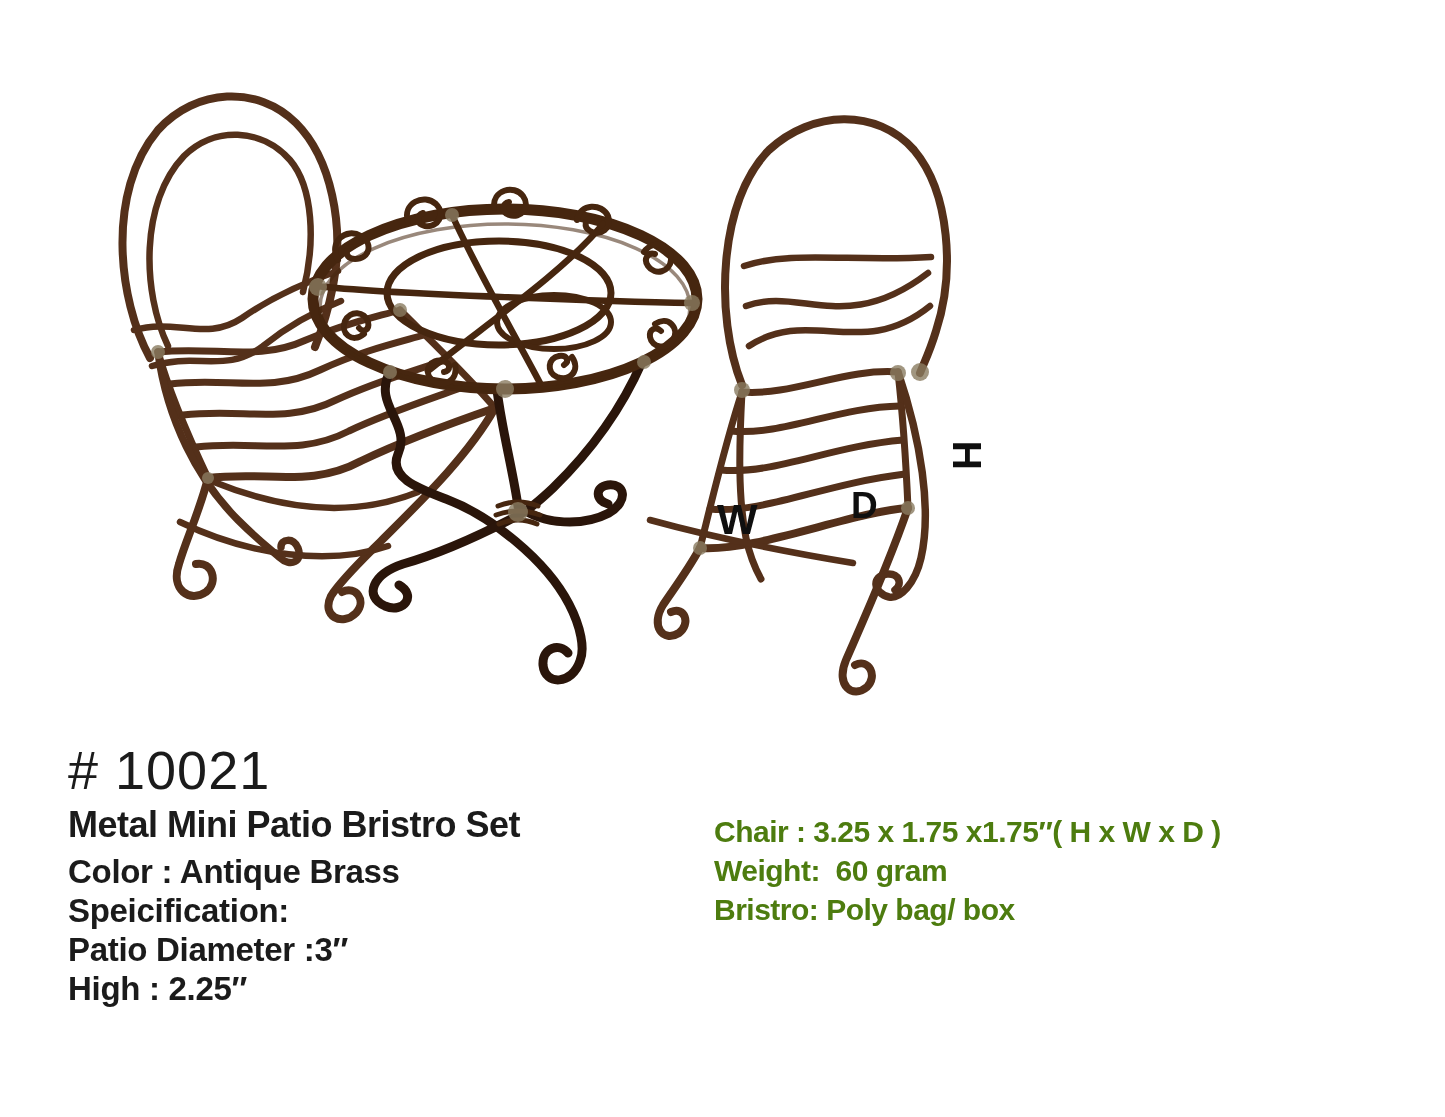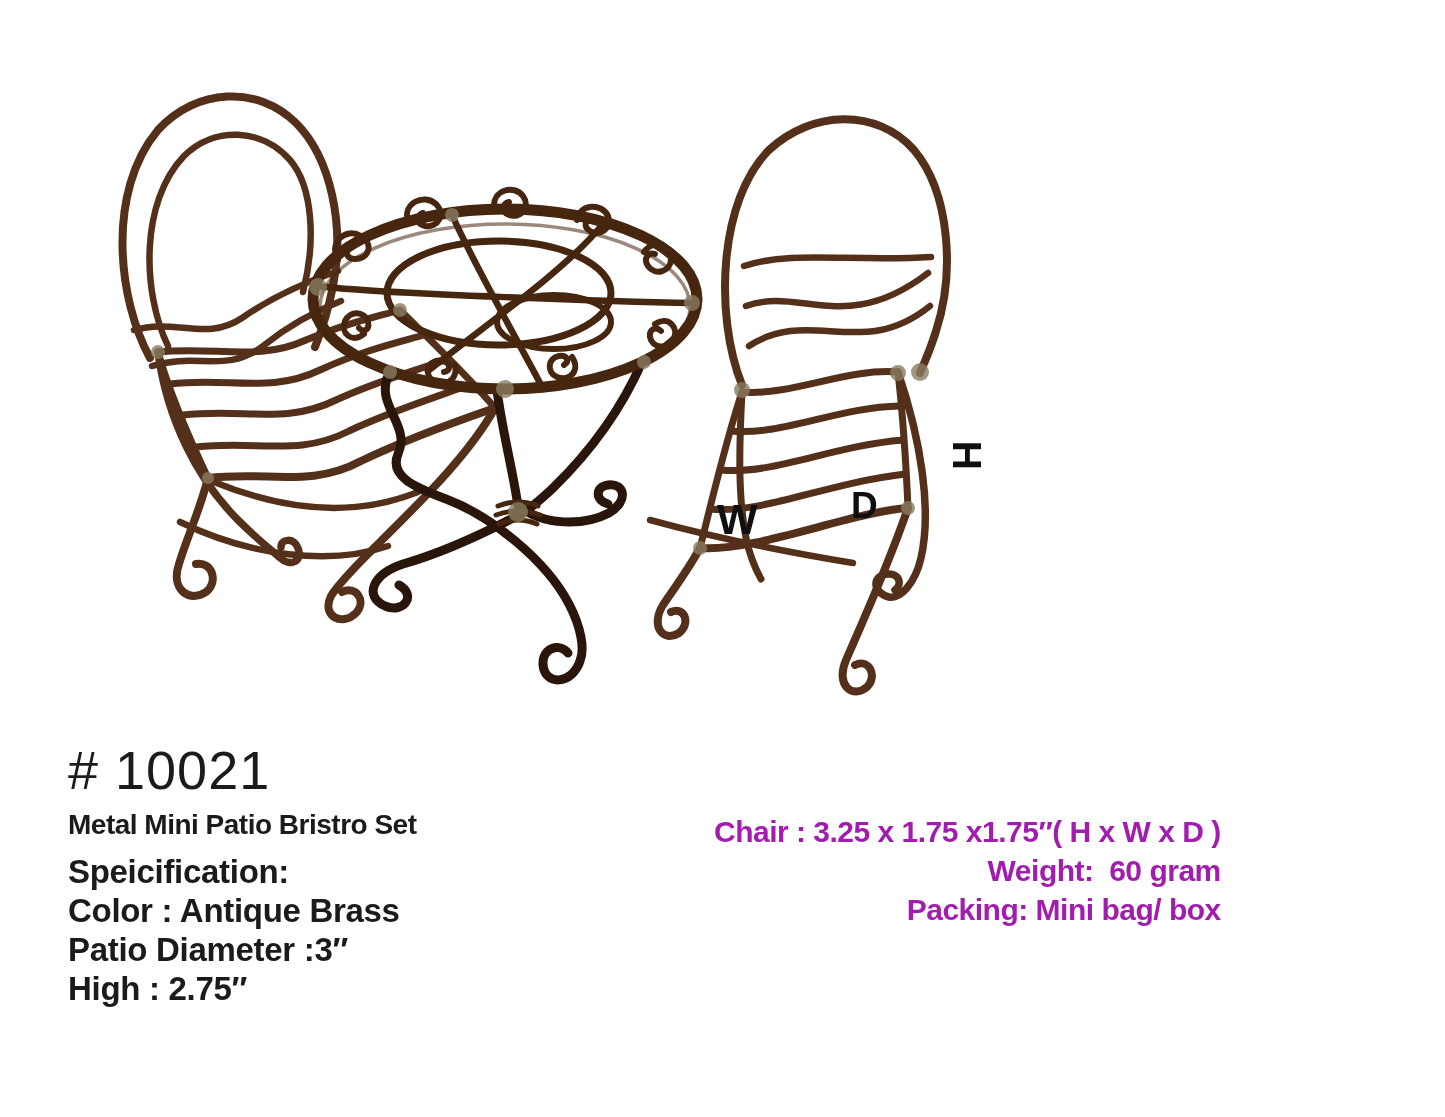--- a/index.html
+++ b/index.html
@@ -30,32 +30,32 @@
            transform: rotate(90deg); transform-origin: 50% 52%; }
 
   
   .item-number {
     position: absolute; left: 68px; top: 742px;
     font-size: 54px; font-weight: normal; color: #1b1b1b;
     line-height: 56px; letter-spacing: 1px; white-space: pre;
   }
   .product-title {
     position: absolute; left: 68px; top: 803px;
-    font-size: 28px; font-weight: bold; color: #1b1b1b;
+    font-size: 36px; font-weight: bold; color: #1b1b1b;
     line-height: 44px; letter-spacing: -0.5px; white-space: pre;
   }
   .left-specs {
     position: absolute; left: 68px; top: 852px;
     font-size: 33px; font-weight: bold; color: #1b1b1b;
     line-height: 39px; letter-spacing: -0.3px;
   }
   .right-specs {
     position: absolute; left: 714px; top: 812px;
-    font-size: 30px; font-weight: bold; color: #a21caf;
-    line-height: 39px; letter-spacing: -0.5px; text-align: right;
+    font-size: 30px; font-weight: bold; color: #4d7c0f;
+    line-height: 39px; letter-spacing: -0.5px;
   }
   .spec-line { white-space: pre; }
 </style>
 </head>
 <body>
 
 <div class="sheet">
 
   <svg class="photo-svg" viewBox="55 75 960 690" xmlns="http://www.w3.org/2000/svg">
 
@@ -161,25 +161,25 @@
 
   <div class="dim-label dim-w">W</div>
   <div class="dim-label dim-d">D</div>
   <div class="dim-label dim-h">H</div>
 
   <div class="item-number"># 10021</div>
 
   <div class="product-title">Metal Mini Patio Bristro Set</div>
 
   <div class="left-specs">
+    <div class="spec-line">Color : Antique Brass</div>
     <div class="spec-line">Speicification:</div>
-    <div class="spec-line">Color : Antique Brass</div>
     <div class="spec-line">Patio Diameter :3″</div>
-    <div class="spec-line">High : 2.75″</div>
+    <div class="spec-line">High : 2.25″</div>
   </div>
 
   <div class="right-specs">
     <div class="spec-line">Chair : 3.25 x 1.75 x1.75″( H x W x D )</div>
     <div class="spec-line">Weight:  60 gram</div>
-    <div class="spec-line">Packing: Mini bag/ box</div>
+    <div class="spec-line">Bristro: Poly bag/ box</div>
   </div>
 
 </div>
 
 </body></html>

